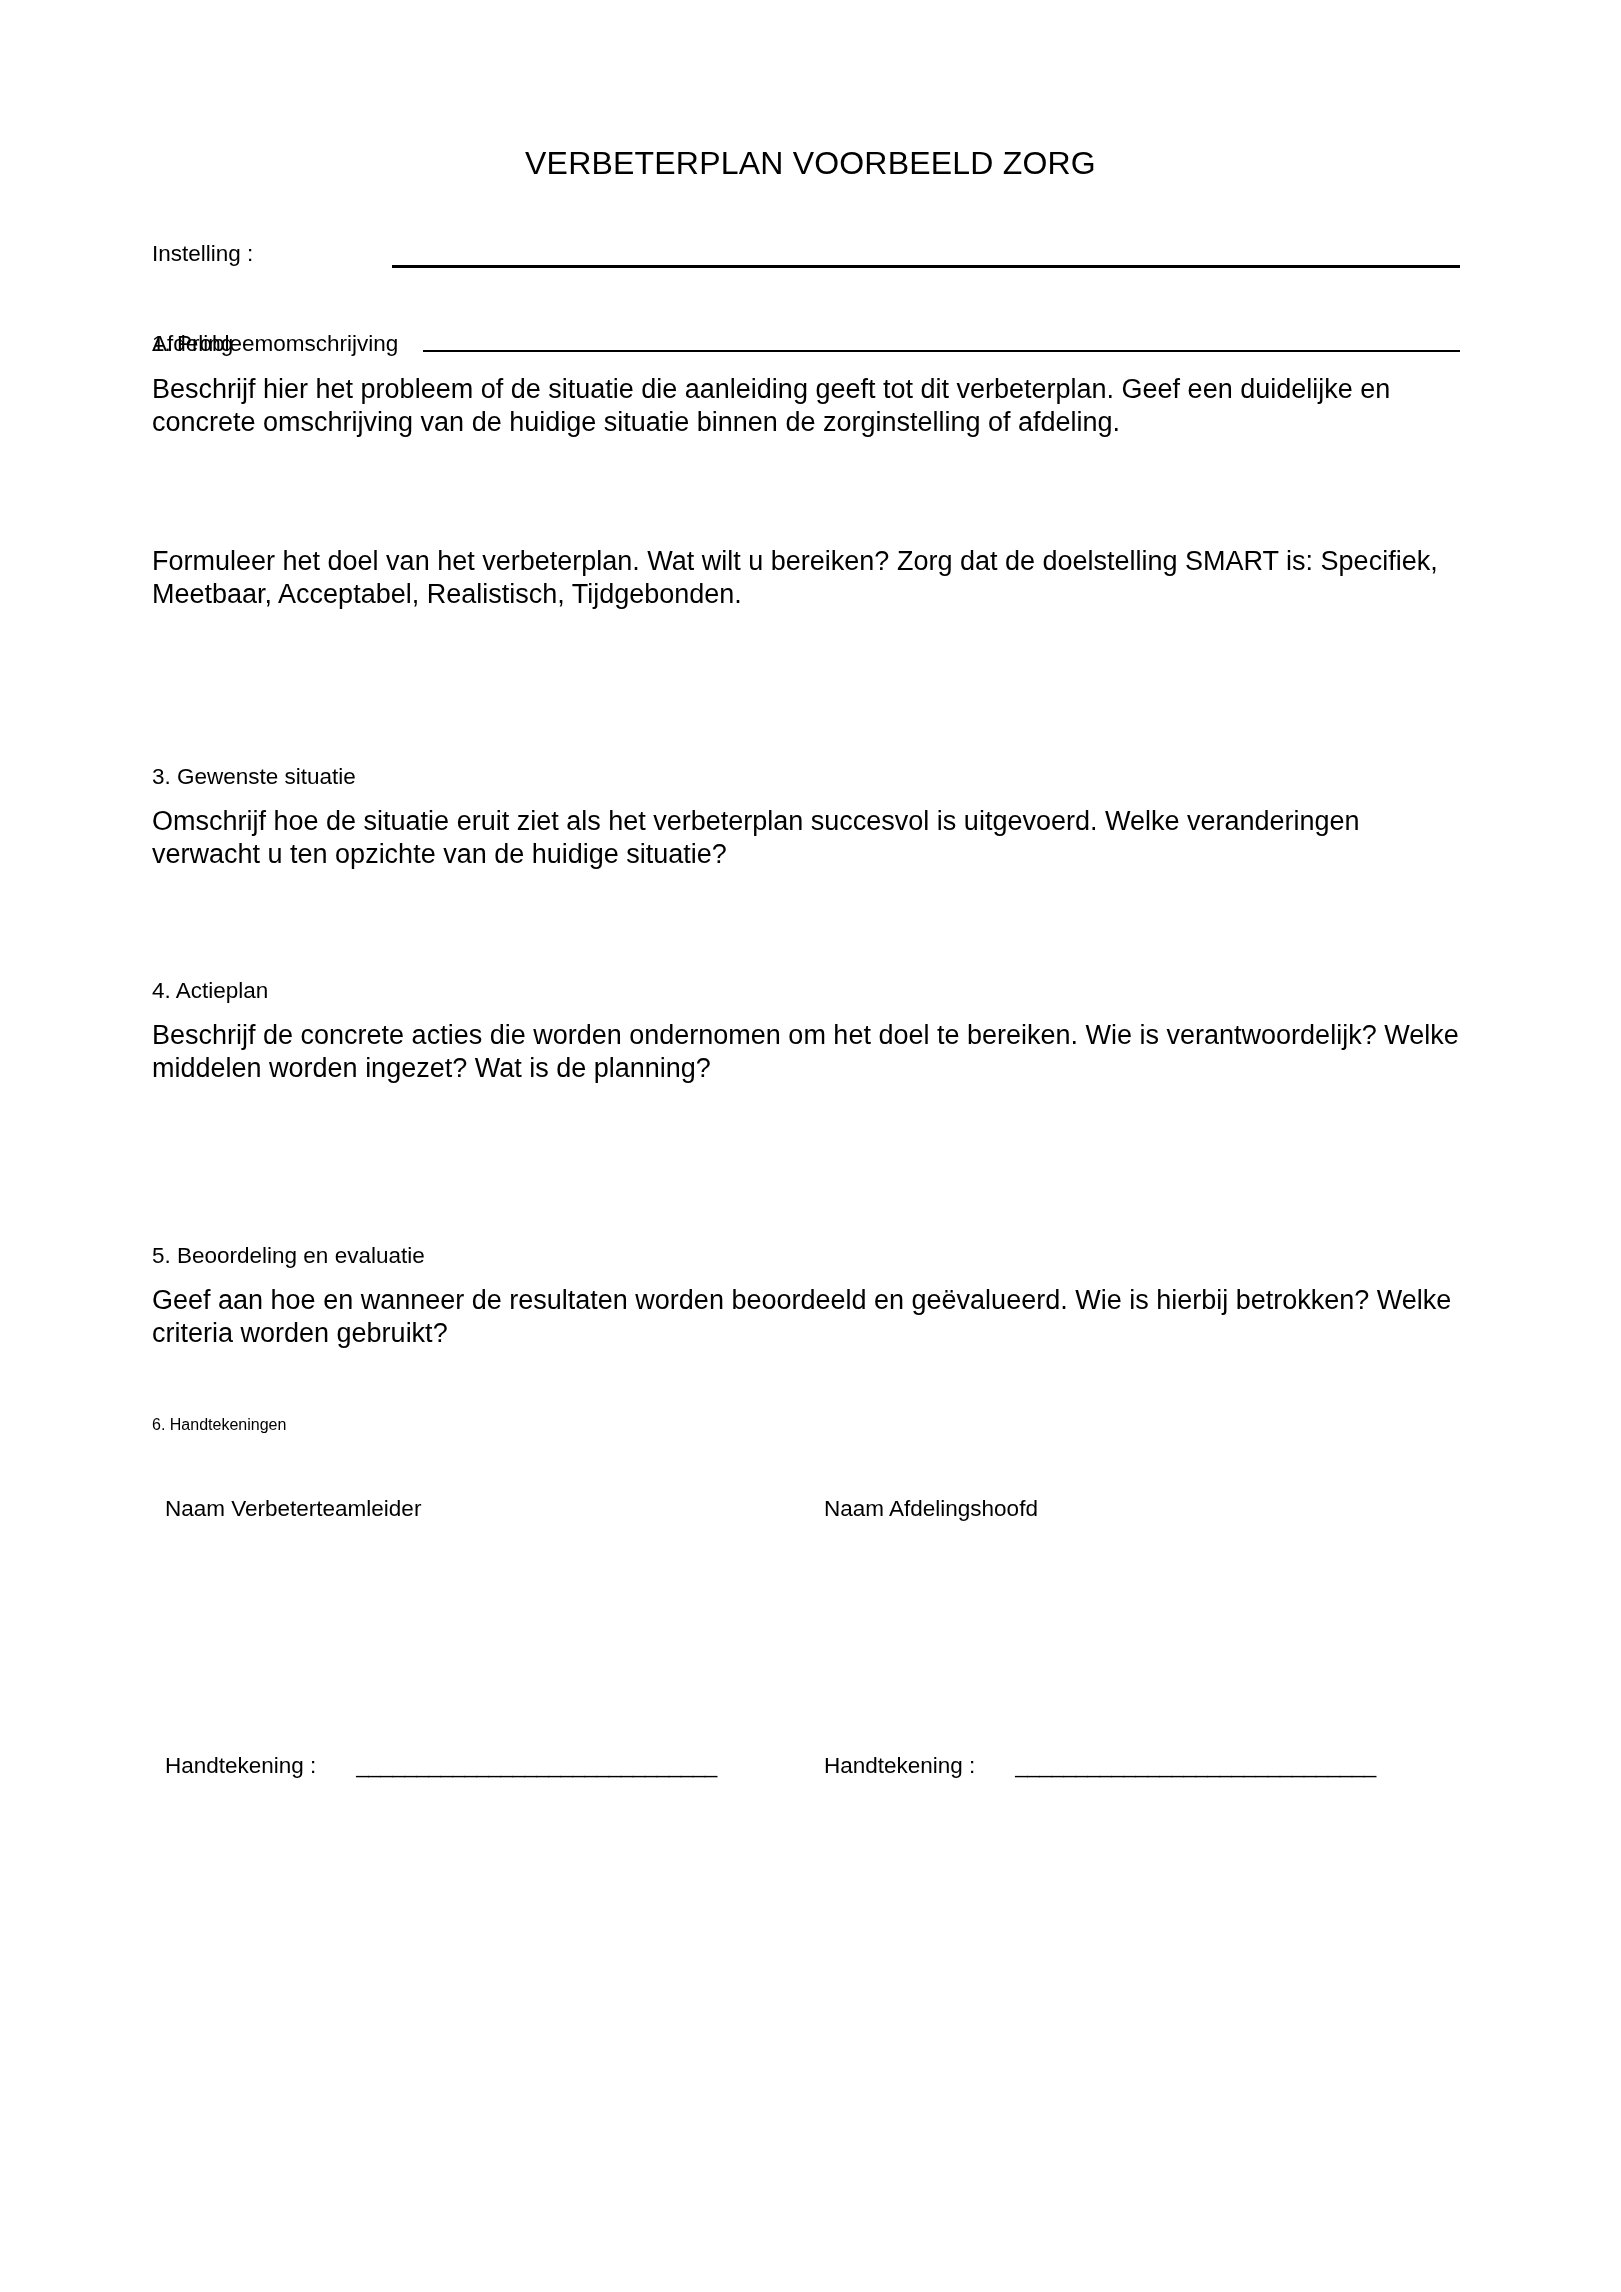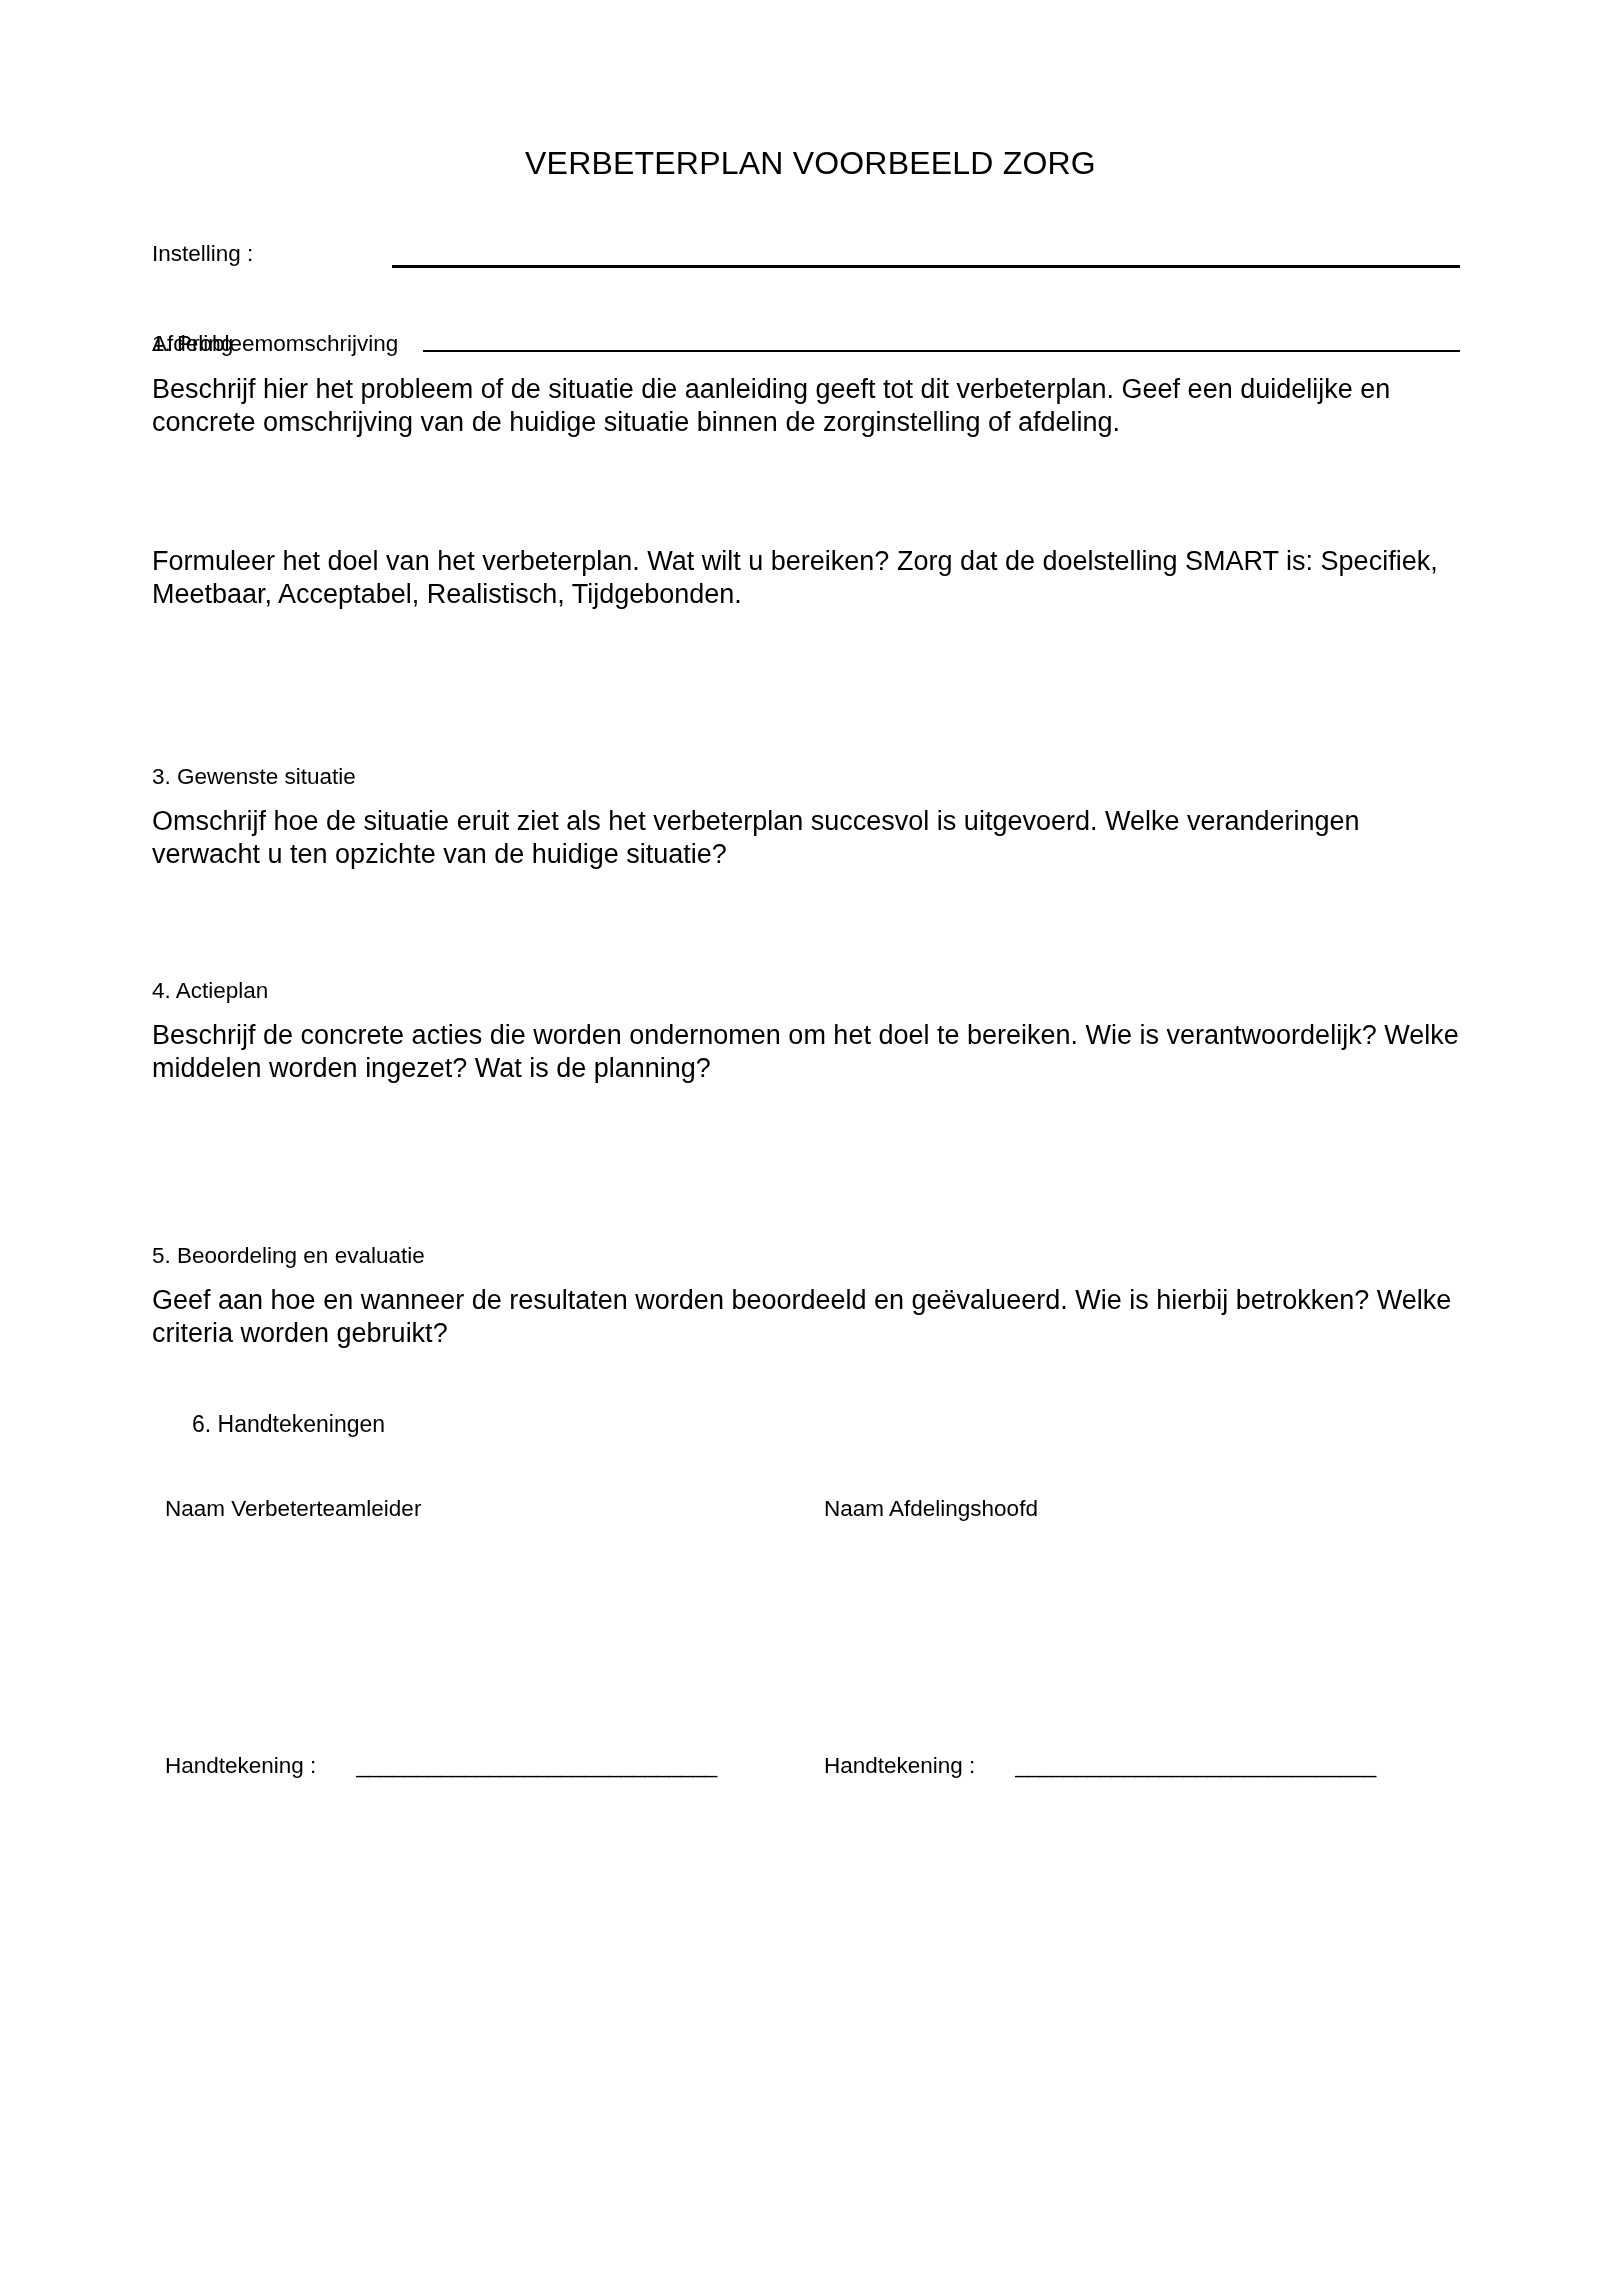--- a/index.html
+++ b/index.html
@@ -97,23 +97,22 @@
     line-height: 33px;
     margin: 0;
     font-weight: 400;
   }
 
   
   .sig-heading {
     position: absolute;
     left: 152px;
     top: 1409px;
-    font-size: 23px;
-    line-height: 31px;
-    margin-left: 40px;
+    font-size: 16px;
+    line-height: 31px;
   }
   .sig-grid {
     position: absolute;
     left: 165px;
     top: 1493px;
     width: 1304px;
   }
   .sig-names {
     position: relative;
     height: 245px;

